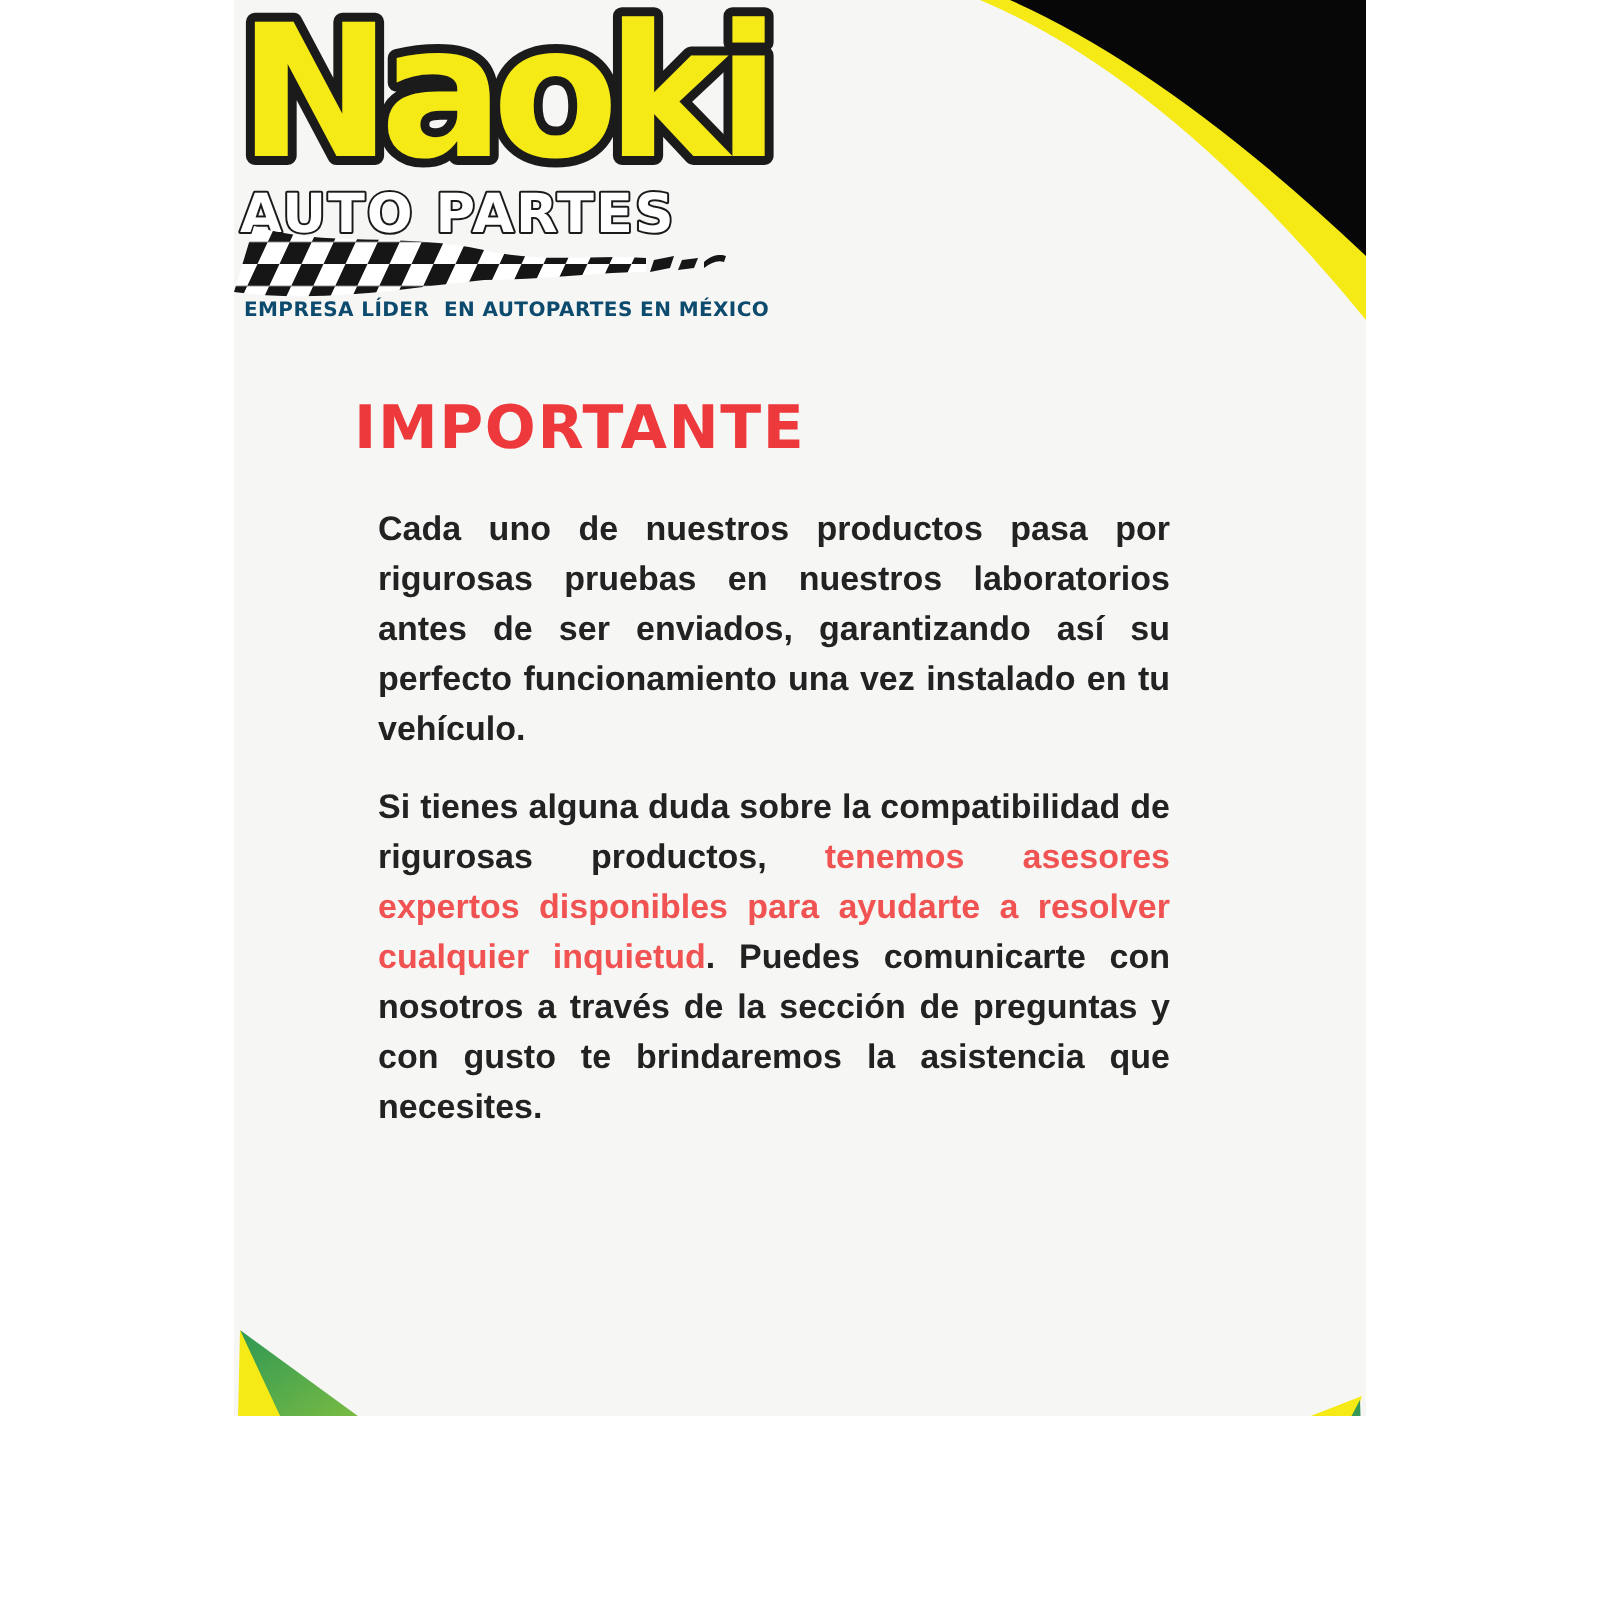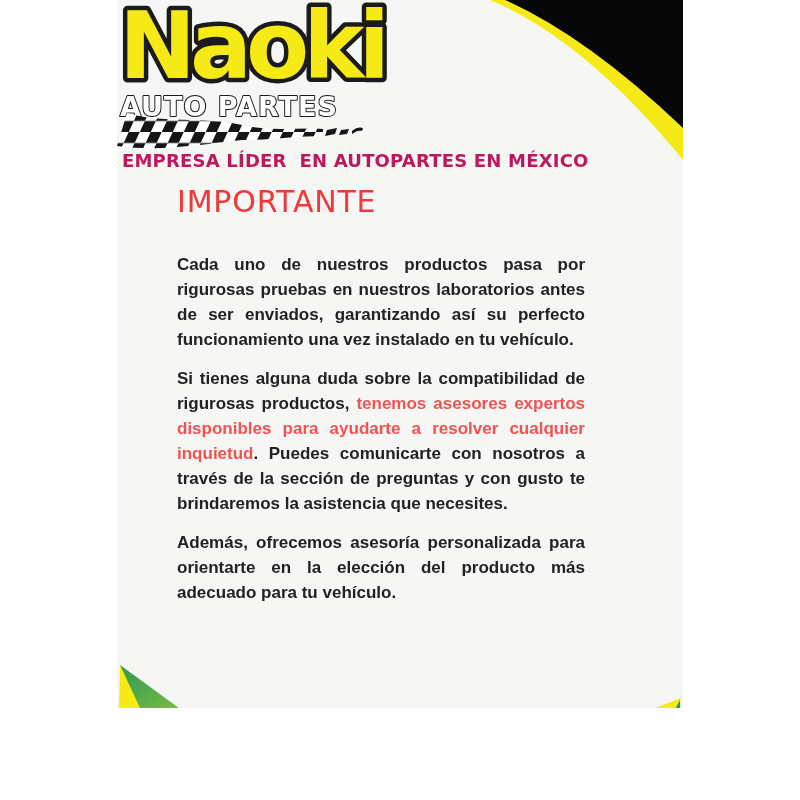--- a/index.html
+++ b/index.html
@@ -4,29 +4,29 @@
 <style>
   html,body{margin:0;padding:0;background:#ffffff;}
   .canvas{position:relative;width:800px;height:800px;background:#ffffff;overflow:hidden;
           font-family:"Liberation Sans",sans-serif;}
   .page{position:absolute;left:117px;top:0;width:566px;height:708px;background:#f6f6f4;overflow:hidden;}
   .decor{position:absolute;left:0;top:0;width:566px;height:800px;display:block;}
   .brand-logo{position:absolute;left:0;top:-4px;display:block;}
   .brand-wordmark{position:absolute;left:0;top:90px;display:block;}
   .brand-flag{position:absolute;left:0;top:110px;display:block;}
   .tagline{position:absolute;left:5px;top:150px;width:460px;
-           font-family:"DejaVu Sans",sans-serif;font-weight:700;font-size:18px;
-           letter-spacing:0.2px;color:#be185d;white-space:nowrap;}
-  .title{position:absolute;left:60px;top:184px;
-         font-family:"DejaVu Sans",sans-serif;font-weight:400;font-size:30px;
+           font-family:"DejaVu Sans",sans-serif;font-weight:700;font-size:10px;
+           letter-spacing:0.2px;color:#0c4a6e;white-space:nowrap;}
+  .title{position:absolute;left:60px;top:197px;
+         font-family:"DejaVu Sans",sans-serif;font-weight:700;font-size:30px;
          letter-spacing:0.8px;color:#ee393c;}
   .bodytext{position:absolute;left:60px;top:252px;width:408px;
             font-family:"Liberation Sans",sans-serif;font-weight:700;
             font-size:17px;line-height:25px;color:#222222;text-align:justify;}
-  .bodytext p{margin:0 0 14px 0;}
+  .bodytext p{margin:0 0 14px 12px;}
   .hl{color:#f15353;}
   svg text{font-family:"DejaVu Sans",sans-serif;font-weight:700;}
 </style>
 </head>
 <body>
 
 <div class="canvas">
   <div class="page">
 
     <svg class="decor" viewBox="0 0 566 800">
@@ -80,17 +80,16 @@
       <path d="M235,21 c4,-4 9,-4 11,-3 l-1,3 c-3,-1 -6,0 -10,3 z" fill="#161616"></path>
     </svg>
 
     <div class="tagline">EMPRESA LÍDER&nbsp; EN AUTOPARTES EN MÉXICO</div>
 
     <div class="title">IMPORTANTE</div>
 
     <div class="bodytext">
       <p>Cada uno de nuestros productos pasa por rigurosas pruebas en nuestros laboratorios antes de ser enviados, garantizando así su perfecto funcionamiento una vez instalado en tu vehículo.</p>
       <p><span>Si tienes alguna duda sobre la compatibilidad de rigurosas productos, </span><span class="hl">tenemos asesores expertos disponibles para ayudarte a resolver cualquier inquietud</span><span>. Puedes comunicarte con nosotros a través de la sección de preguntas y con gusto te brindaremos la asistencia que necesites.</span></p>
-      <p>Además, ofrecemos asesoría personalizada para orientarte en la elección del producto más adecuado para tu vehículo.</p>
     </div>
 
   </div>
 </div>
 
 </body></html>

